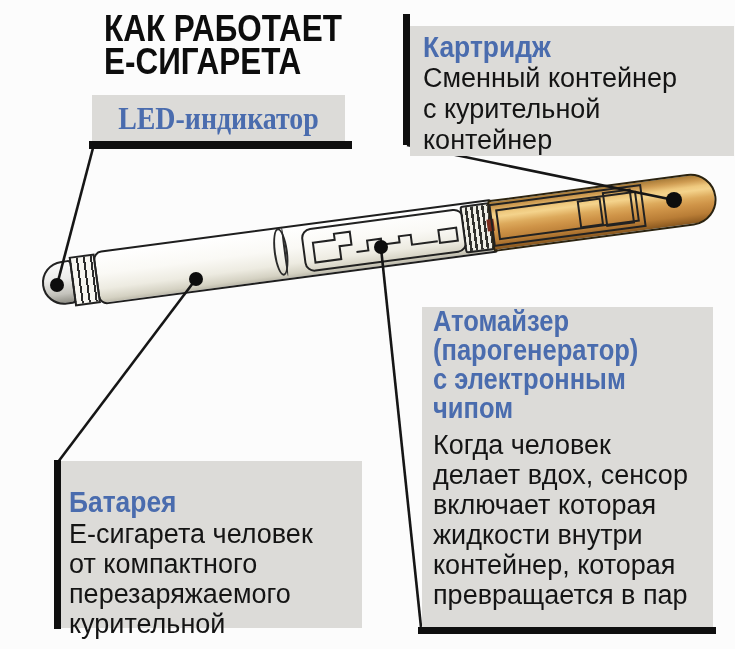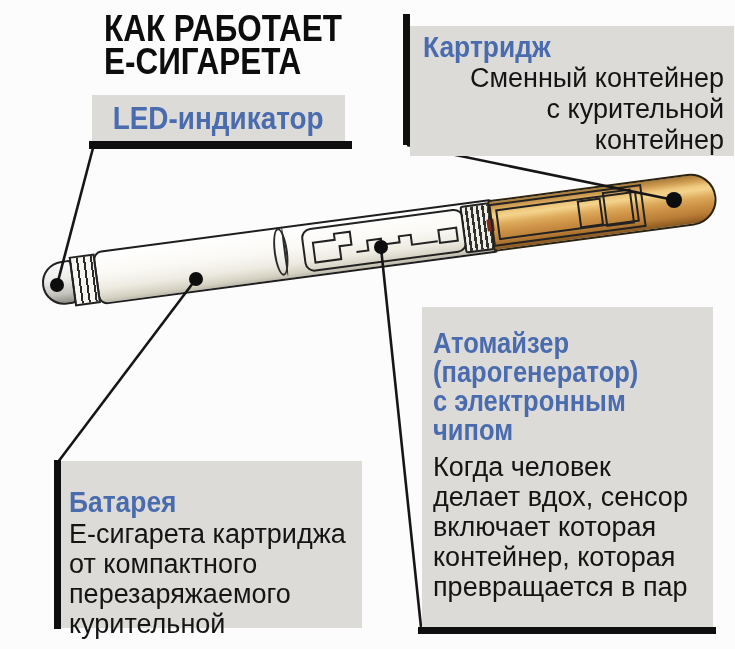--- a/index.html
+++ b/index.html
@@ -21,34 +21,34 @@
   
   .box { position:absolute; background:#dcdbd8; z-index:10; }
   .h-blue {
     color:#4a6cae; font-weight:700; white-space:nowrap;
     transform:scaleX(0.88); transform-origin:left top; display:block;
   }
   .body-text { font-size:27px; line-height:30px; color:#141414; }
   .bar { position:absolute; background:#0f0f0f; z-index:11; }
 
   .box-led { left:92px; top:95px; width:253px; height:47px;
-             display:flex; align-items:center; justify-content:center; }
+             display:flex; align-items:center; justify-content:center;font-family:Liberation Serif, serif; }
   .box-led .h-blue { font-size:31px; transform:scaleX(0.9); transform-origin:center; }
   .bar-led { left:89px; top:141px; width:263px; height:8px; }
 
   .box-cartridge { left:410px; top:14px; width:324px; height:130px; padding:5px 10px 0 13px;margin-top:12px; }
   .box-cartridge .h-blue { font-size:30px; line-height:32px; }
-  .box-cartridge .body-text { line-height:31px;text-align:right; }
+  .box-cartridge .body-text { line-height:31px; }
   .bar-cartridge { left:403px; top:14px; width:7px; height:131px; }
 
   .box-battery { left:61px; top:461px; width:301px; height:167px; padding:24px 6px 0 8px; }
   .box-battery .h-blue { font-size:30px; line-height:34px; }
   .bar-battery { left:54px; top:460px; width:7px; height:169px; }
 
-  .box-atomizer { left:422px; top:307px; width:291px; height:320px; padding:22px 6px 0 11px; }
+  .box-atomizer { left:422px; top:307px; width:291px; height:320px; padding:0 6px 0 11px; }
   .box-atomizer .h-blue { font-size:29px; line-height:29px; }
   .box-atomizer .heading-block { margin-bottom:7px; }
   .bar-atomizer { left:418px; top:627px; width:298px; height:7px; }
 
   
   .cig { position:absolute; left:42px; top:256px; width:684px; height:54px;
          transform:rotate(-7.55deg); transform-origin:20px 27px; z-index:2; }
   .cig * { position:absolute; }
   .cig-tip {
     left:0; top:5px; width:32px; height:44px;
@@ -140,37 +140,38 @@
       <div>Сменный контейнер</div>
       <div>с курительной</div>
       <div>контейнер</div>
     </div>
   </div>
 
   <div class="bar bar-battery"></div>
   <div class="box box-battery">
     <span class="h-blue">Батарея</span>
     <div class="body-text">
-      <div>Е-сигарета картриджа</div>
+      <div>Е-сигарета человек</div>
       <div>от компактного</div>
       <div>перезаряжаемого</div>
       <div>курительной</div>
     </div>
   </div>
 
   <div class="box box-atomizer">
     <div class="h-blue heading-block">
       <div>Атомайзер</div>
       <div>(парогенератор)</div>
       <div>с электронным</div>
       <div>чипом</div>
     </div>
     <div class="body-text">
       <div>Когда человек</div>
       <div>делает вдох, сенсор</div>
       <div>включает которая</div>
+      <div>жидкости внутри</div>
       <div>контейнер, которая</div>
       <div>превращается в пар</div>
     </div>
   </div>
   <div class="bar bar-atomizer"></div>
 
 </div>
 
 </body></html>

